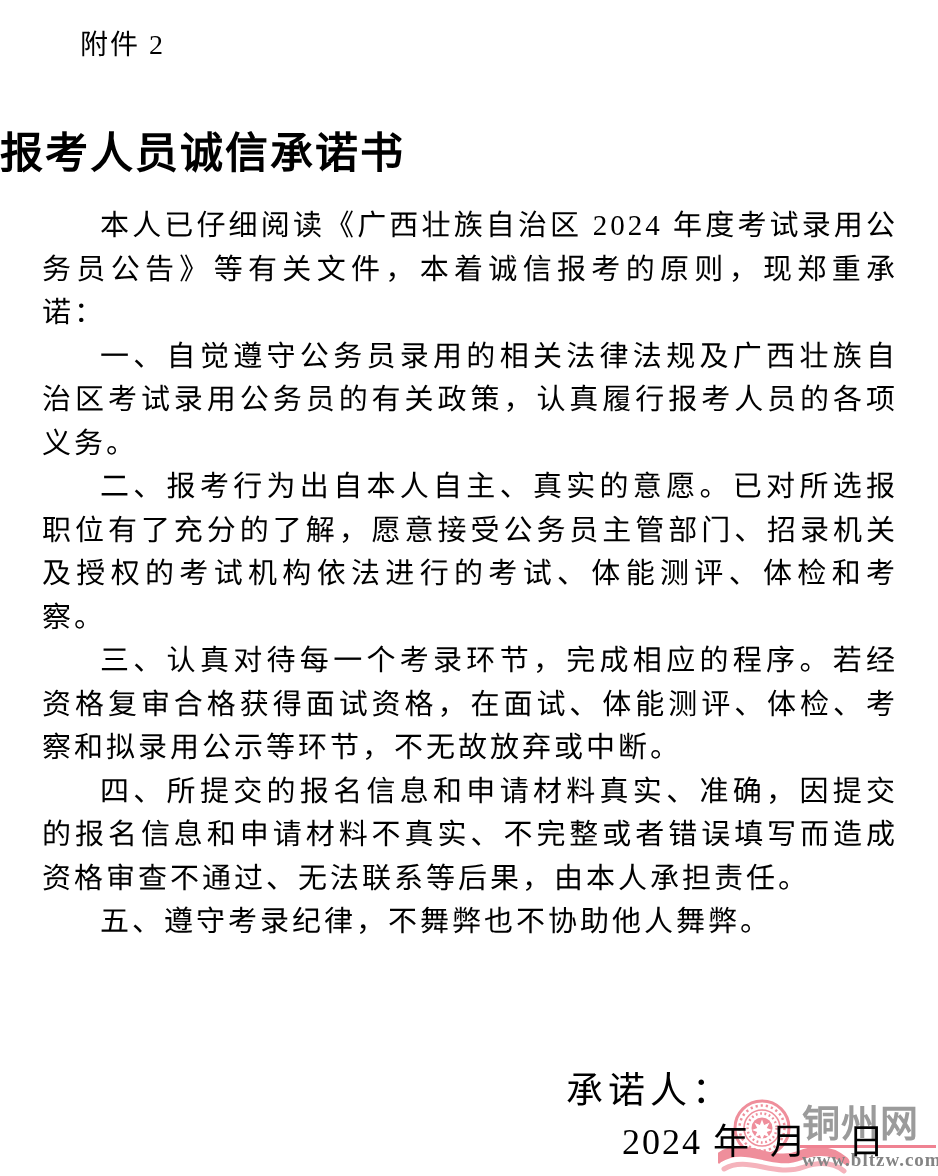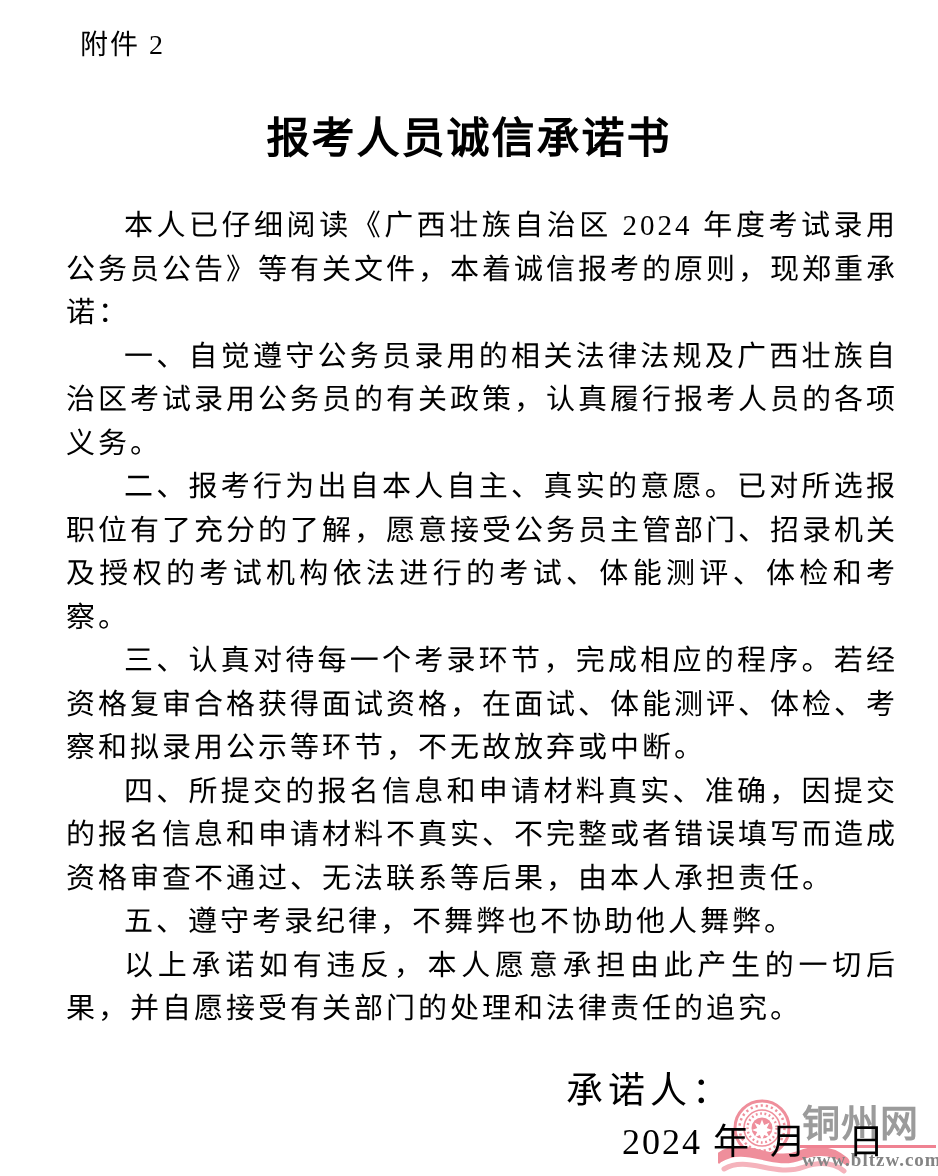--- a/index.html
+++ b/index.html
@@ -17,44 +17,43 @@
   .attachment-label {
     position: absolute;
     left: 40px;
     top: 22px;
     font-size: 28px;
     letter-spacing: 2px;
     margin-left: 40px;
   }
   .doc-title {
     position: absolute;
-    top: 103px;
+    top: 118px;
     left: 0;
     width: 100%;
-    text-align: center;
+    text-align: left;
     font-family: Liberation Serif, serif;
     font-weight: 700;
     font-size: 43px;
     letter-spacing: 2px;
   }
   .doc-body {
     position: absolute;
     left: 42px;
     top: 204px;
     width: 856px;
     z-index: 2;
   }
   .doc-body p {
     font-size: 29px;
     line-height: 43.5px;
     letter-spacing: 3px;
     text-align: justify;
     text-justify: inter-character;
     text-indent: 2em;
-    margin-left: 24px;
   }
   .signer-label {
     position: absolute;
     left: 566px;
     top: 1060px;
     font-size: 37px;
     letter-spacing: 5px;
     z-index: 3;
   }
   .date-line {
@@ -120,21 +119,20 @@
 
   <h1 class="doc-title">报考人员诚信承诺书</h1>
 
   <div class="doc-body">
     <p>本人已仔细阅读《广西壮族自治区 2024 年度考试录用公务员公告》等有关文件，本着诚信报考的原则，现郑重承诺：</p>
     <p>一、自觉遵守公务员录用的相关法律法规及广西壮族自治区考试录用公务员的有关政策，认真履行报考人员的各项义务。</p>
     <p>二、报考行为出自本人自主、真实的意愿。已对所选报职位有了充分的了解，愿意接受公务员主管部门、招录机关及授权的考试机构依法进行的考试、体能测评、体检和考察。</p>
     <p>三、认真对待每一个考录环节，完成相应的程序。若经资格复审合格获得面试资格，在面试、体能测评、体检、考察和拟录用公示等环节，不无故放弃或中断。</p>
     <p>四、所提交的报名信息和申请材料真实、准确，因提交的报名信息和申请材料不真实、不完整或者错误填写而造成资格审查不通过、无法联系等后果，由本人承担责任。</p>
     <p>五、遵守考录纪律，不舞弊也不协助他人舞弊。</p>
-    <p>以上承诺如有违反，本人愿意承担由此产生的一切后果，并自愿接受有关部门的处理和法律责任的追究。</p>
   </div>
 
   <div class="signer-label">承诺人：</div>
 
   <div class="date-line">
     <span class="seg seg-year">2024 年</span>
     <span class="seg seg-month">月</span>
     <span class="seg seg-day">日</span>
   </div>
 

